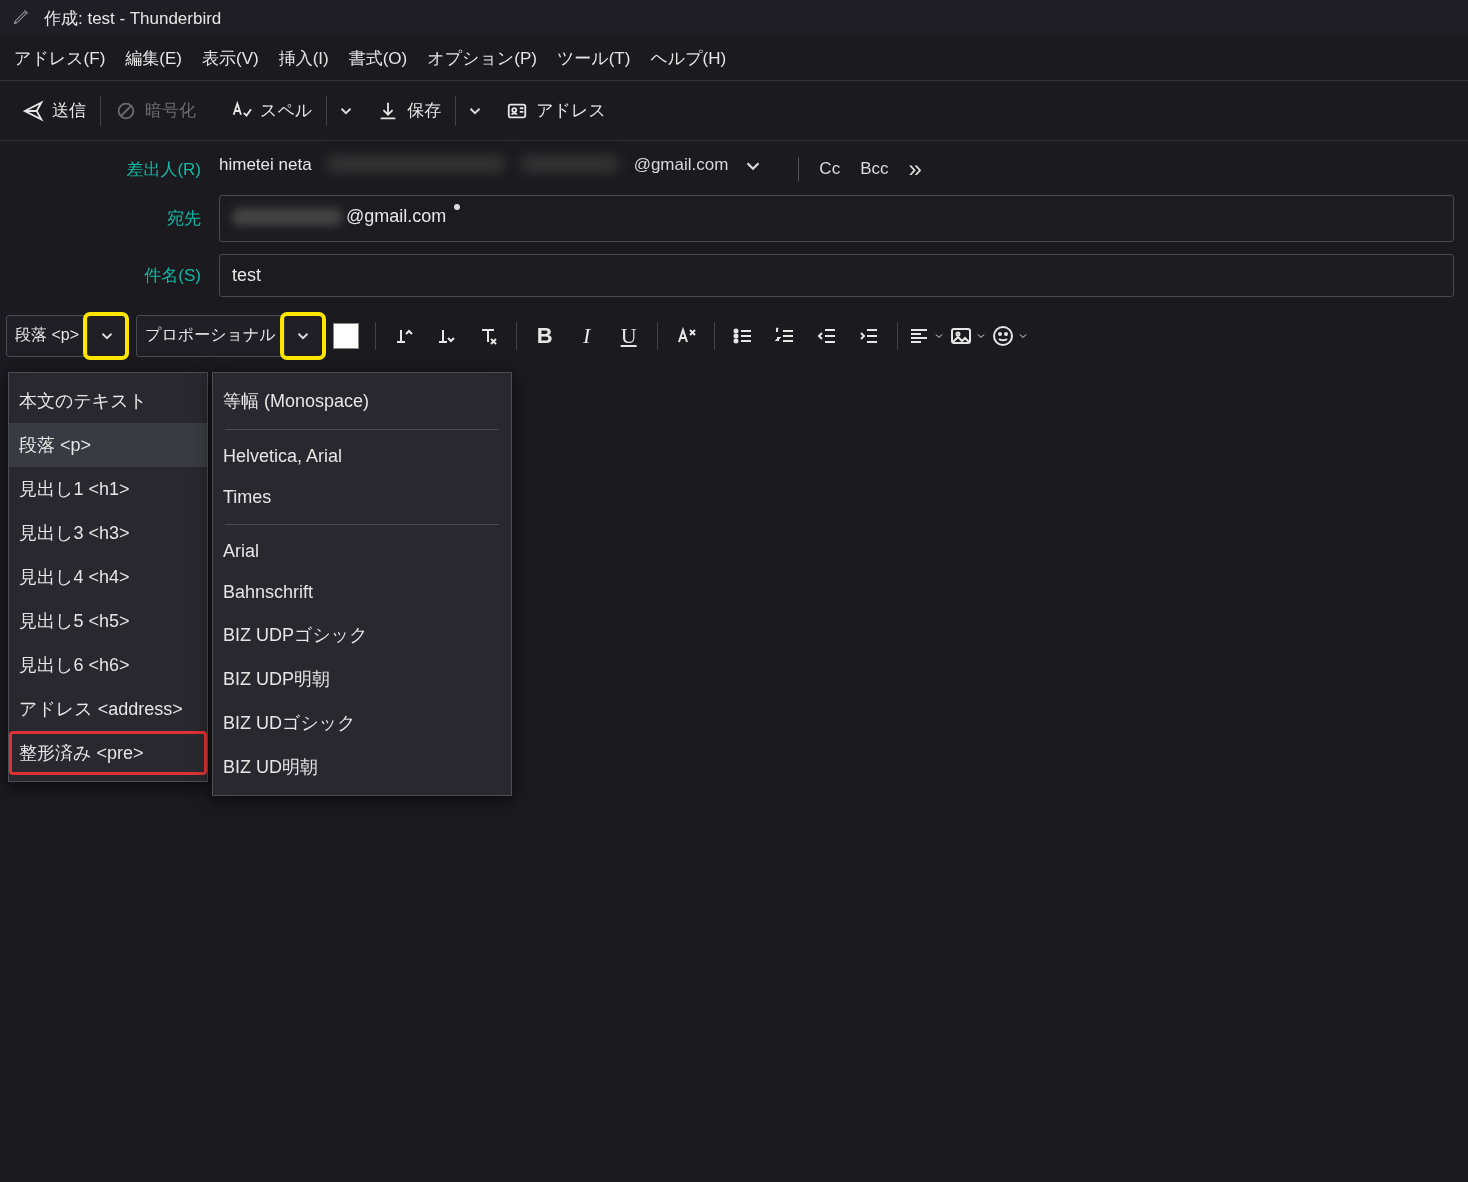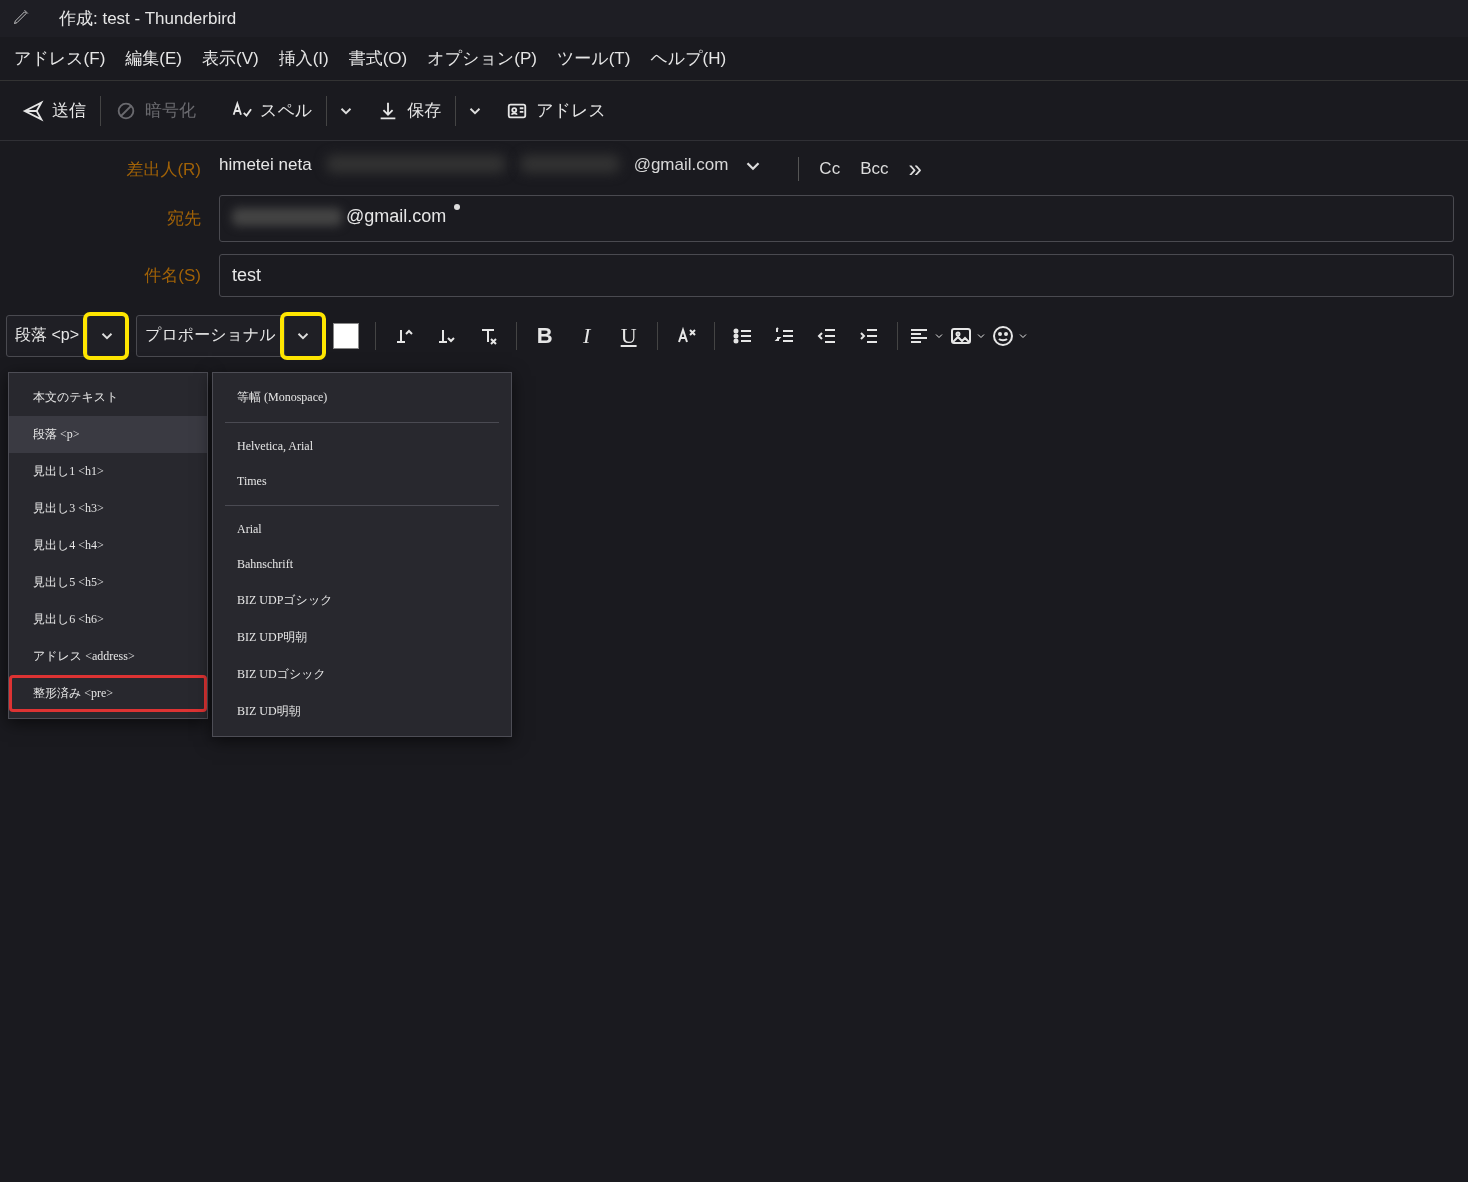--- a/index.html
+++ b/index.html
@@ -6,21 +6,21 @@
   body {
     background: #1a1a1f;
     color: #e6e6e6;
     font-family: "Meiryo", "Yu Gothic", sans-serif;
     font-size: 17px;
     width: 1468px;
     overflow: hidden;
   }
   
   .titlebar {
-    display: flex; align-items: center; gap: 27px;
+    display: flex; align-items: center; gap: 12px;
     padding: 6px 12px;
     background: #1e1e24;
   }
   .titlebar svg { width: 20px; height: 20px; stroke: #ddd; fill: none; }
   
   .menubar {
     display: flex; gap: 20px;
     padding: 10px 14px;
     background: #1a1a1f;
     border-bottom: 1px solid #333;
@@ -36,21 +36,21 @@
     display: inline-flex; align-items: center; gap: 8px;
     padding: 4px 8px; color: #e6e6e6;
   }
   .tb-btn.disabled { color: #6a6a6f; }
   .tb-btn svg { width: 22px; height: 22px; stroke: currentColor; fill: none; stroke-width: 2; }
   .vsep { width: 1px; height: 30px; background: #444; margin: 0 6px; }
   .chev { width: 26px; display: flex; justify-content: center; }
   
   .fields { padding: 14px 14px 0 14px; }
   .field-row { display: flex; align-items: center; margin-bottom: 12px; }
-  .field-label { width: 205px; text-align: right; padding-right: 18px; color: #a16207; }
+  .field-label { width: 205px; text-align: right; padding-right: 18px; color: #14b8a6; }
   .from-value { display:flex; align-items:flex-start; gap:14px; flex: 1; }
   .from-email { color: #d8d8d8; }
   .from-blur { filter: blur(6px); background:#333; display:inline-block; width:180px; height:18px; border-radius:8px; }
   .from-blur2 { filter: blur(6px); background:#333; display:inline-block; width:100px; height:18px; border-radius:8px; }
   .from-right { display:flex; align-items:center; gap:20px; color:#ddd; margin-left: 20px; }
   .from-right .sep { width:1px;height:24px;background:#555; }
   .text-input {
     flex: 1; background: #1b1b20; border: 1px solid #4a4a50;
     padding: 10px 12px; color: #e6e6e6; border-radius: 3px;
     font-size: 18px;
@@ -91,23 +91,22 @@
   
   .dropdown {
     position: absolute;
     background: #28282e;
     border: 1px solid #4d4d55;
     box-shadow: 0 4px 16px rgba(0,0,0,.6);
     padding: 6px 0;
     min-width: 200px;
   }
   .dropdown .dd-item {
-    padding: 10px 24px; cursor: default; font-size:12px;
+    padding: 10px 10px; cursor: default; font-size:18px;
     white-space: nowrap;
-    font-family: Liberation Serif, serif;
   }
   .dropdown .dd-item.selected { background:#3a3a42; }
   .dropdown .dd-item.boxed {
     outline: 3px solid #d33; outline-offset:-3px; border-radius:4px;
   }
   .dropdown hr { border:none; border-top:1px solid #4a4a52; margin:6px 12px; }
   #dd-paragraph { left: 8px; top: 372px; width: 198px; }
   #dd-font { left: 212px; top: 372px; width: 300px; }
   .chevron-svg { width:18px;height:18px;stroke:#ddd;fill:none;stroke-width:2.5;}
 </style>

